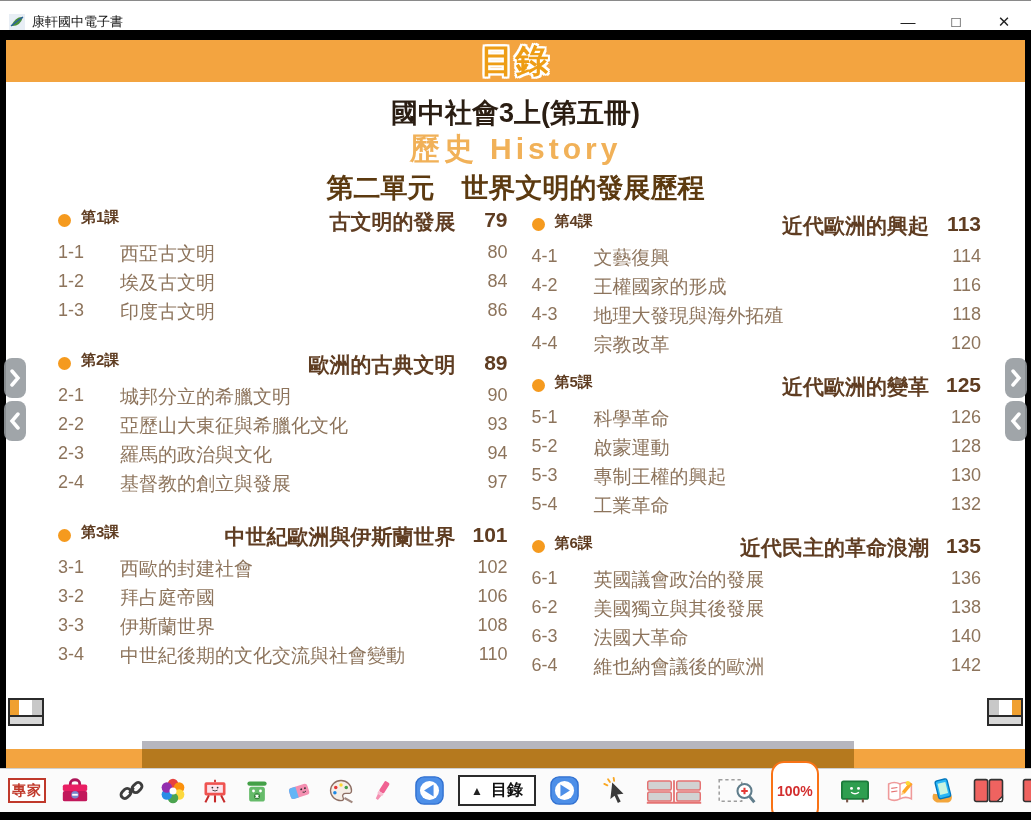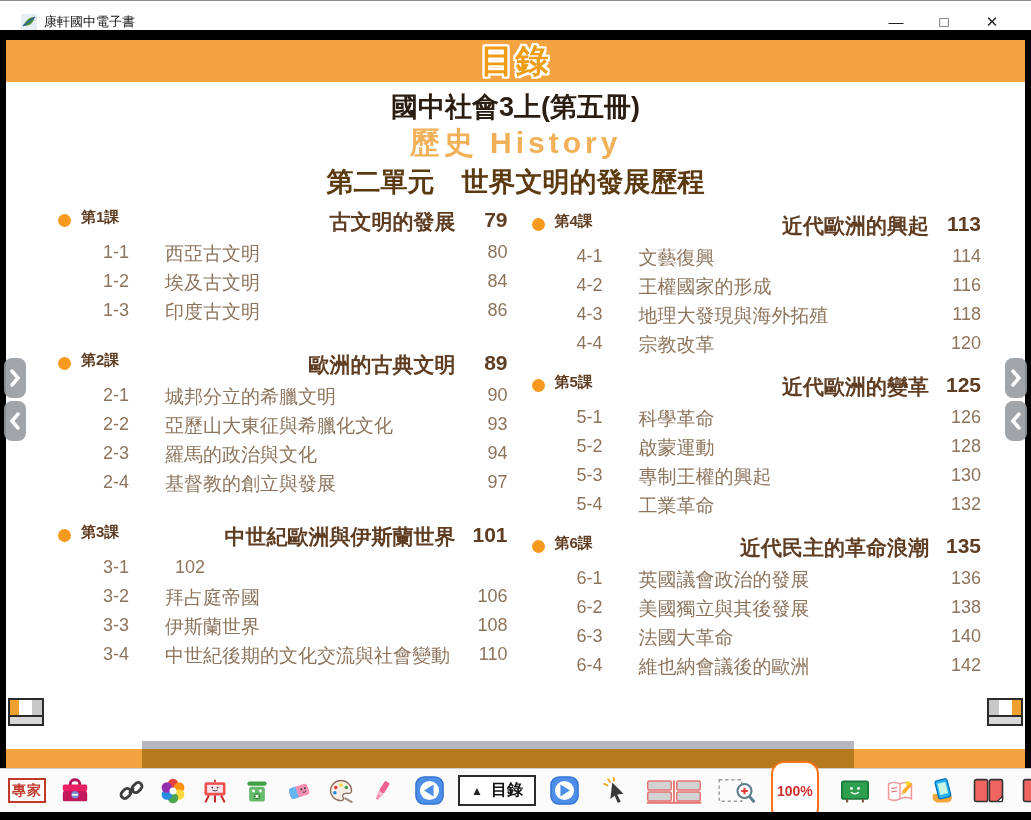--- a/index.html
+++ b/index.html
@@ -1,49 +1,49 @@
 <!DOCTYPE html>
 <html><head>
 <meta charset="utf-8">
 <style>
   html,body{margin:0;padding:0;background:#777;}
   .window{position:relative;width:1031px;height:820px;background:#000;overflow:hidden;
           font-family:"Liberation Sans",sans-serif;}
   
   .titlebar{position:absolute;top:0;left:0;right:0;height:42px;background:#fff;
-            border-top:1px solid #8a8a8a;display:flex;align-items:center;padding:0 20px;box-sizing:border-box;}
+            border-top:1px solid #8a8a8a;display:flex;align-items:center;padding:0 8px;box-sizing:border-box;}
   .app-ico{width:18px;height:18px;margin-right:6px;flex:0 0 auto;}
   .app-title{font-size:13px;color:#111;}
   .win-ctrls{margin-left:auto;display:flex;align-items:center;gap:30px;padding-right:10px;}
   .win-ctrls span{font-size:15px;color:#222;width:18px;text-align:center;cursor:default;}
   
   .frame{position:absolute;top:30px;left:0;width:100%;height:738px;background:#000;}
   .orange-hd{position:absolute;top:10px;left:6px;right:6px;height:42px;background:#f3a440;
              display:flex;align-items:center;justify-content:center;}
   .orange-hd .hd-title{font-size:33px;font-weight:bold;color:#ee9d15;letter-spacing:2px;
       text-shadow:-2px -2px 0 #fff,2px -2px 0 #fff,-2px 2px 0 #fff,2px 2px 0 #fff,
                   -2px 0 0 #fff,2px 0 0 #fff,0 -2px 0 #fff,0 2px 0 #fff;}
   .content{position:absolute;top:52px;left:6px;right:6px;bottom:19px;background:#fff;overflow:hidden;}
-  .head-block{text-align:center;padding-top:9px;}
+  .head-block{text-align:center;padding-top:9px;margin-top:6px;}
   .book-title{font-size:27px;font-weight:bold;color:#2a1d12;line-height:33px;}
   .subject{font-size:30px;font-weight:bold;color:#f1b158;letter-spacing:4px;line-height:38px;}
   .unit{font-size:27px;font-weight:bold;color:#5c3a10;line-height:34px;margin-top:3px;}
   
   .toc{position:absolute;top:126px;left:52px;right:44px;display:flex;gap:24px;}
   .toc-col{flex:1;display:flex;flex-direction:column;}
   .toc-col-right{padding-top:4px;}
   .toc-col-left .lesson-block{margin-bottom:24px;}
   .toc-col-right .lesson-block{margin-bottom:13px;}
   .lesson-row{display:flex;align-items:flex-start;height:32px;cursor:pointer;}
   .bullet{width:13px;height:13px;border-radius:50%;background:#f59a1e;margin:6px 10px 0 0;flex:0 0 auto;}
   .lesson-label{font-size:15px;font-weight:bold;color:#5f3d22;width:72px;flex:0 0 auto;}
   .lesson-title{font-size:21px;font-weight:bold;color:#5f3d22;flex:1;padding-left:14px;text-align:right;}
   .lesson-page{font-size:21px;font-weight:bold;color:#5f3d22;width:52px;text-align:right;flex:0 0 auto;}
   .item-row{display:flex;align-items:flex-start;min-height:29px;cursor:pointer;}
-  .item-num{font-size:18px;color:#8d745c;width:50px;margin-left:45px;flex:0 0 auto;padding-top:2px;}
+  .item-num{font-size:18px;color:#8d745c;width:50px;flex:0 0 auto;padding-top:2px;}
   .item-title{font-size:19px;color:#8d745c;flex:1;padding-left:12px;line-height:26px;padding-top:1px;}
   .item-page{font-size:18px;color:#8d745c;width:52px;text-align:right;flex:0 0 auto;padding-top:2px;}
   
   .nav-grp{position:absolute;top:328px;display:flex;flex-direction:column;gap:3px;}
   .nav-grp.left{left:4px;} .nav-grp.right{right:4px;}
   .nav-btn{width:22px;height:40px;border-radius:8px;background:rgba(150,155,160,.9);
            display:flex;align-items:center;justify-content:center;cursor:pointer;}
   
   .corner{position:absolute;width:32px;height:24px;border:2px solid #2b2b2b;background:#d8d8d8;cursor:pointer;}
   .corner.bl{left:8px;bottom:42px;} .corner.br{right:8px;bottom:42px;}
@@ -156,20 +156,21 @@
             </div>
             <div class="lesson-block">
               <div class="lesson-row">
                 <span class="bullet"></span>
                 <span class="lesson-label">第3課</span>
                 <span class="lesson-title">中世紀歐洲與伊斯蘭世界</span>
                 <span class="lesson-page">101</span>
               </div>
               <div class="item-row">
                 <span class="item-num">3-1</span>
+                <span class="item-title">西歐的封建社會</span>
                 <span class="item-page">102</span>
               </div>
               <div class="item-row">
                 <span class="item-num">3-2</span>
                 <span class="item-title">拜占庭帝國</span>
                 <span class="item-page">106</span>
               </div>
               <div class="item-row">
                 <span class="item-num">3-3</span>
                 <span class="item-title">伊斯蘭世界</span>

